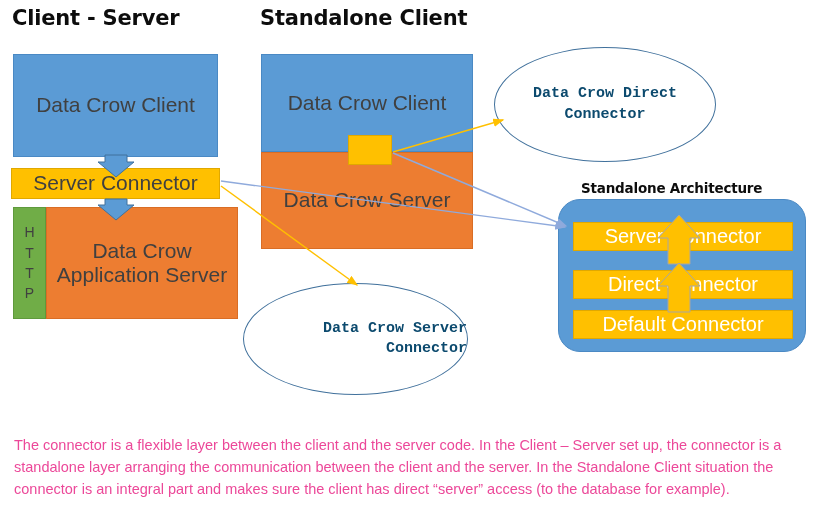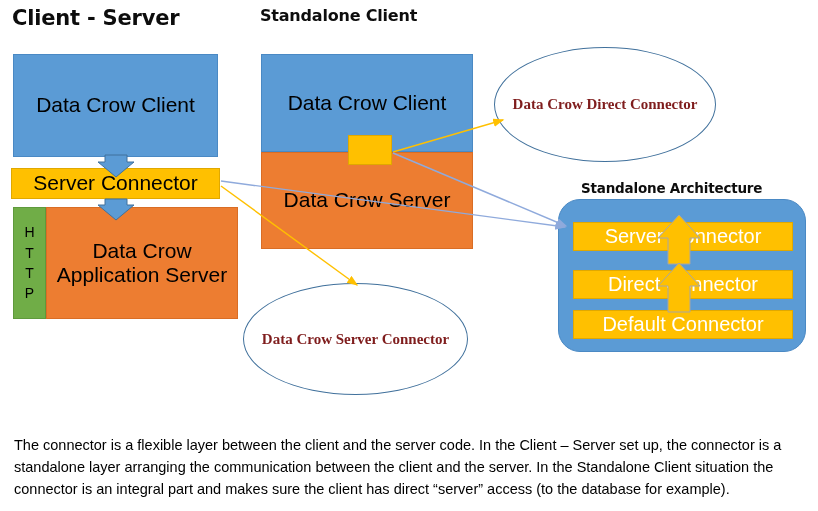--- a/index.html
+++ b/index.html
@@ -31,37 +31,37 @@
   }
   #title-client-server {
     left: 12px;
     top: 6px;
     font-size: 21px;
     text-align: center;
   }
   #title-standalone {
     left: 260px;
     top: 6px;
-    font-size: 16px;
+    font-size: 21px;
   }
   #title-connector-arch {
     left: 581px;
     top: 180px;
     font-size: 13.5px;
   }
 
   
   .block {
     position: absolute;
     box-sizing: border-box;
     display: flex;
     align-items: center;
     justify-content: center;
     text-align: center;
-    color: #000000;
+    color: #404040;
     font-size: 21px;
     line-height: 1.15;
   }
   .block.blue   { background: #5B9BD5; border: 1px solid #4a89c4; }
   .block.orange { background: #ED7D31; border: 1px solid #d96d25; }
   .block.green  { background: #70AD47; border: 1px solid #5f9a3c; }
   .block.yellow { background: #FFC000; border: 1px solid #e0a800; }
 
   
   #dc-client-left {
@@ -128,41 +128,41 @@
   .ellipse {
     position: absolute;
     box-sizing: border-box;
     border: 1px solid #41719C;
     border-radius: 50%;
     background: #ffffff;
     display: flex;
     align-items: center;
     justify-content: center;
     text-align: center;
-    font-family: Liberation Serif, serif;
+    font-family: Liberation Mono, monospace;
     font-weight: bold;
-    color: #7f1d1d;
+    color: #0c4a6e;
     font-size: 15px;
     line-height: 1.35;
   }
   #ellipse-direct {
     left: 494px; top: 47px; width: 222px; height: 115px;
   }
   #ellipse-server-conn {
     left: 243px; top: 283px; width: 225px; height: 112px; text-align: right;
   }
 
   
   #description {
     position: absolute;
     left: 14px; top: 419px; width: 790px;
     font-family: "Liberation Sans", sans-serif;
     font-size: 14.5px;
     line-height: 1.52;
-    color: #000000;
+    color: #ec4899;
   }
 
   
   #connector-lines, #down-arrows, #up-arrows {
     position: absolute;
     left: 0; top: 0;
     width: 818px; height: 511px;
     pointer-events: none;
   }
 </style>

